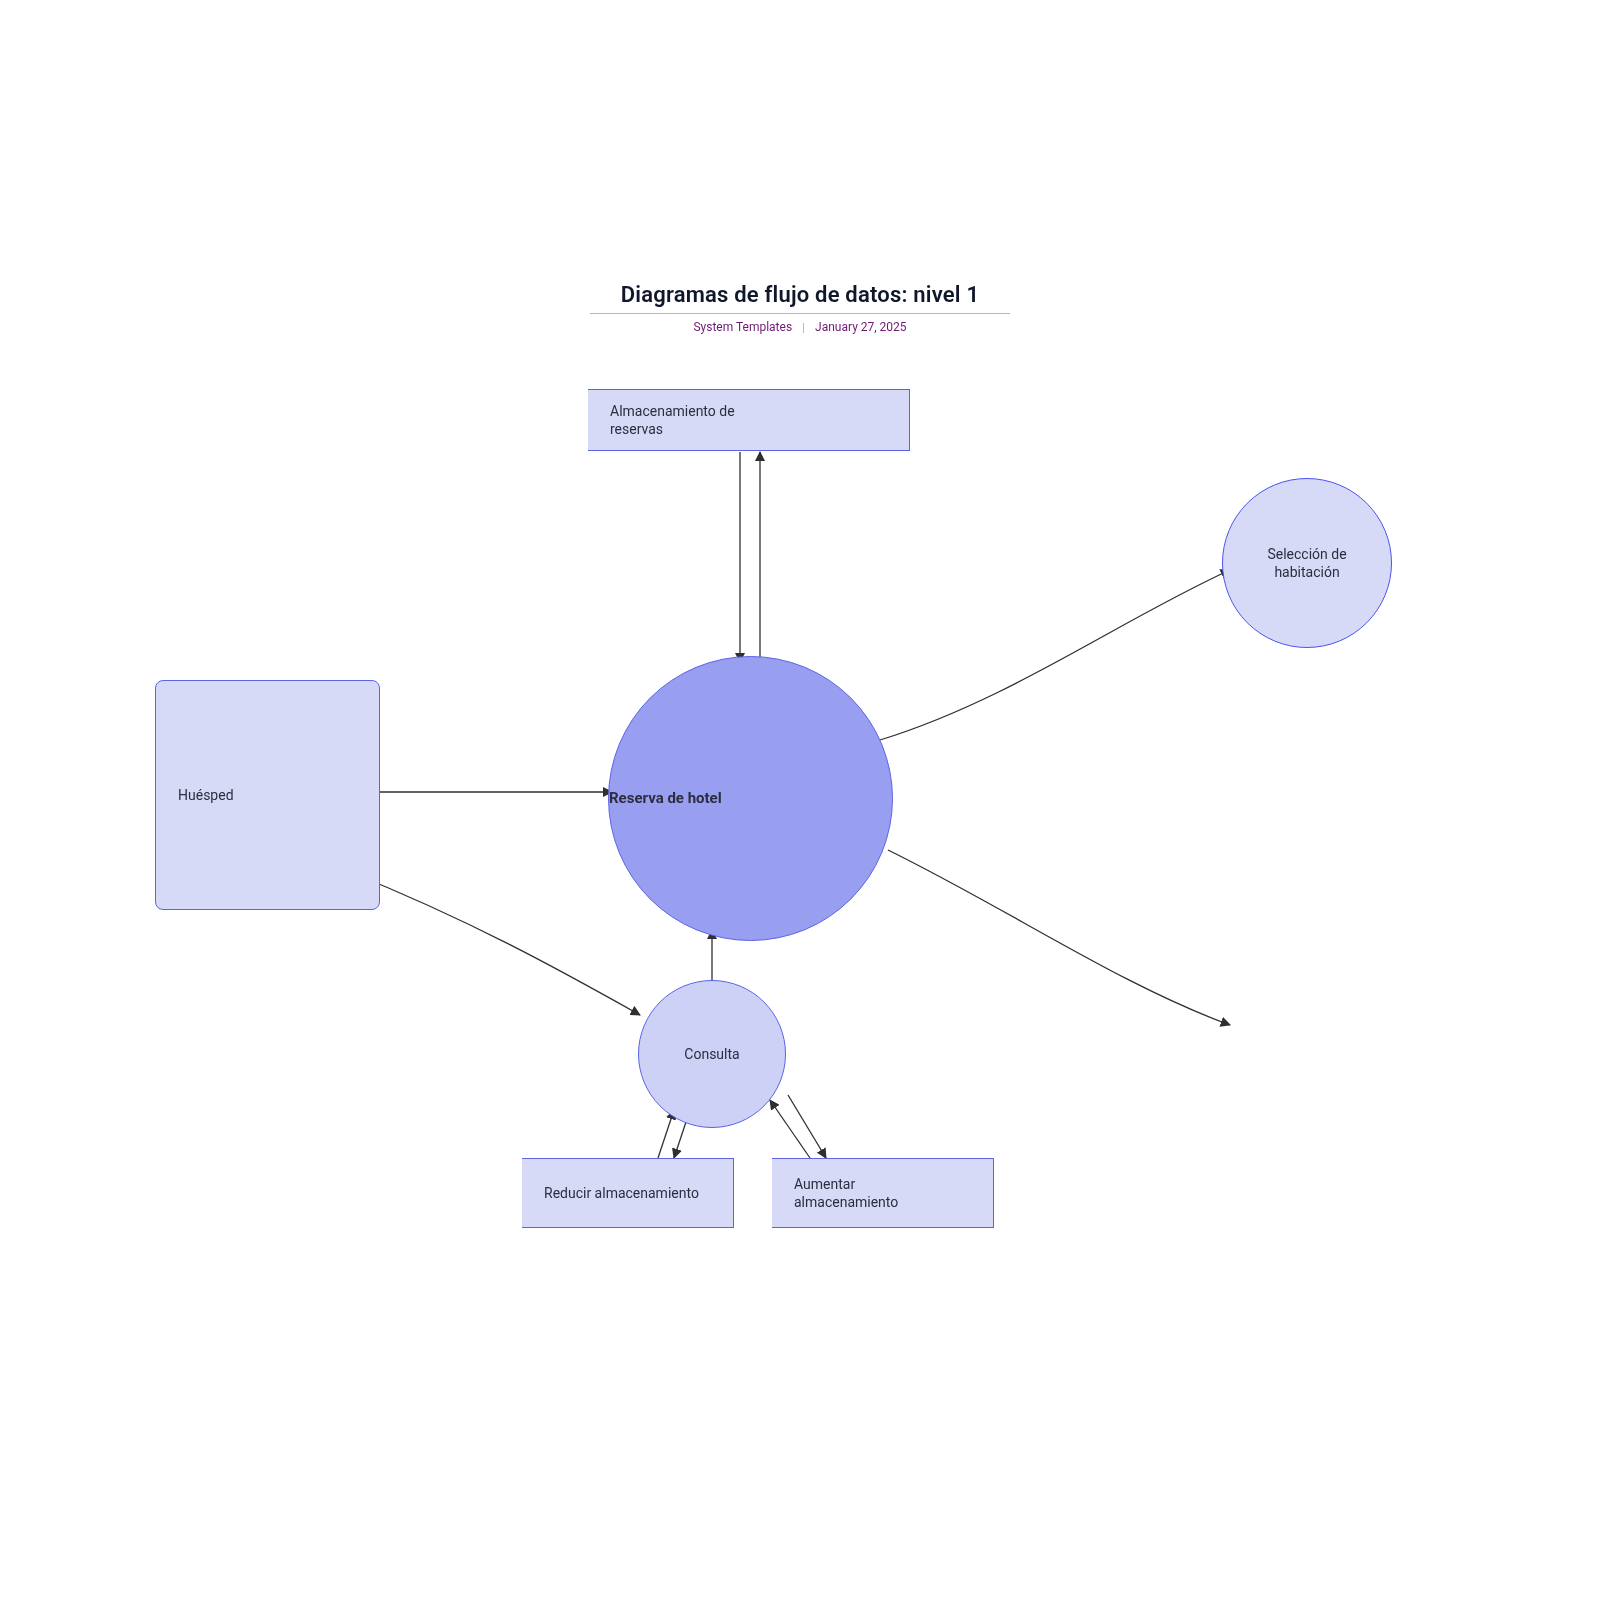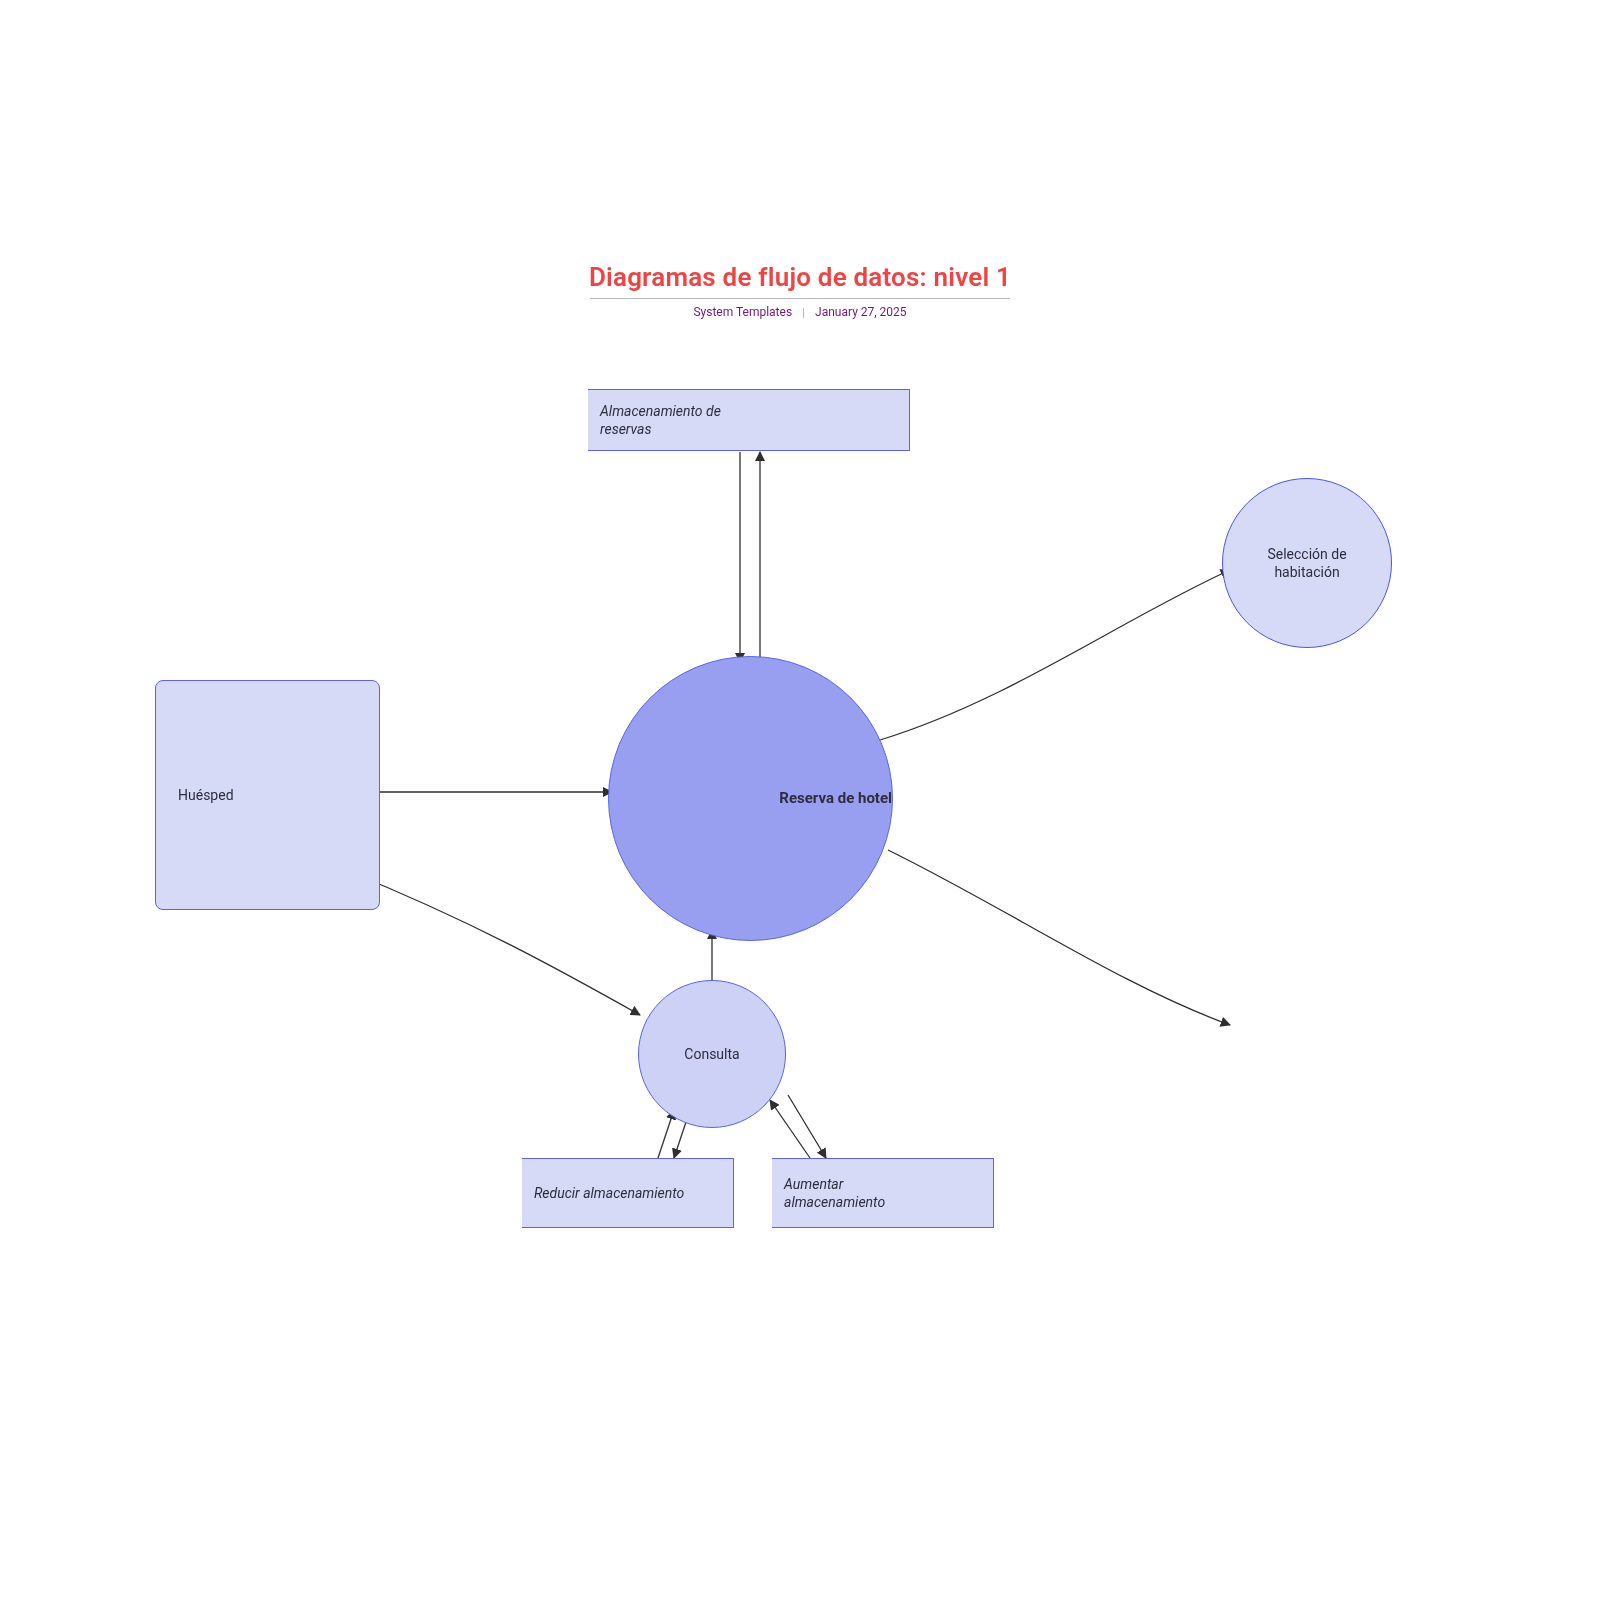--- a/index.html
+++ b/index.html
@@ -17,24 +17,25 @@
     height: 1600px;
   }
   .title-block {
     position: absolute;
     top: 262px;
     left: 0;
     width: 1600px;
     text-align: center;
   }
   .title {
-    font-size: 26px;
+    font-size: 22px;
     font-weight: 600;
-    color: #ef4444;
+    color: #0f172a;
     letter-spacing: 0.2px;
+    margin-top: 20px;
   }
   .title-hr {
     width: 420px;
     margin: 6px auto 6px auto;
     border: none;
     border-top: 1px solid #b7b9c4;
   }
   .subtitle {
     font-size: 12px;
     color: #701a75;
@@ -59,21 +60,21 @@
   .entity {
     background: #d7daf7;
     border: 1.5px solid #5c63e6;
     border-radius: 8px;
     padding-left: 22px;
   }
   .process-large {
     background: #989ff0;
     border: 1.5px solid #5c63e6;
     border-radius: 50%;
-    justify-content: flex-end;
+    justify-content: flex-start;
     text-align: center;
     font-weight: 700;
     font-size: 15px;
   }
   .process-small {
     background: #cdd1f6;
     border: 1.5px solid #5c63e6;
     border-radius: 50%;
     justify-content: center;
     text-align: center;
@@ -85,22 +86,21 @@
     justify-content: flex-start;
     text-align: center;
     padding: 0 12px;
   }
   .datastore {
     background: #d7daf7;
     border-top: 1.5px solid #5c63e6;
     border-right: 1.5px solid #5c63e6;
     border-bottom: 1.5px solid #5c63e6;
     border-left: none;
-    padding-left: 12px;
-    font-style: italic;
+    padding-left: 22px;
   }
   svg.edges {
     position: absolute;
     top: 0;
     left: 0;
     width: 1600px;
     height: 1600px;
     pointer-events: none;
   }
 </style>

